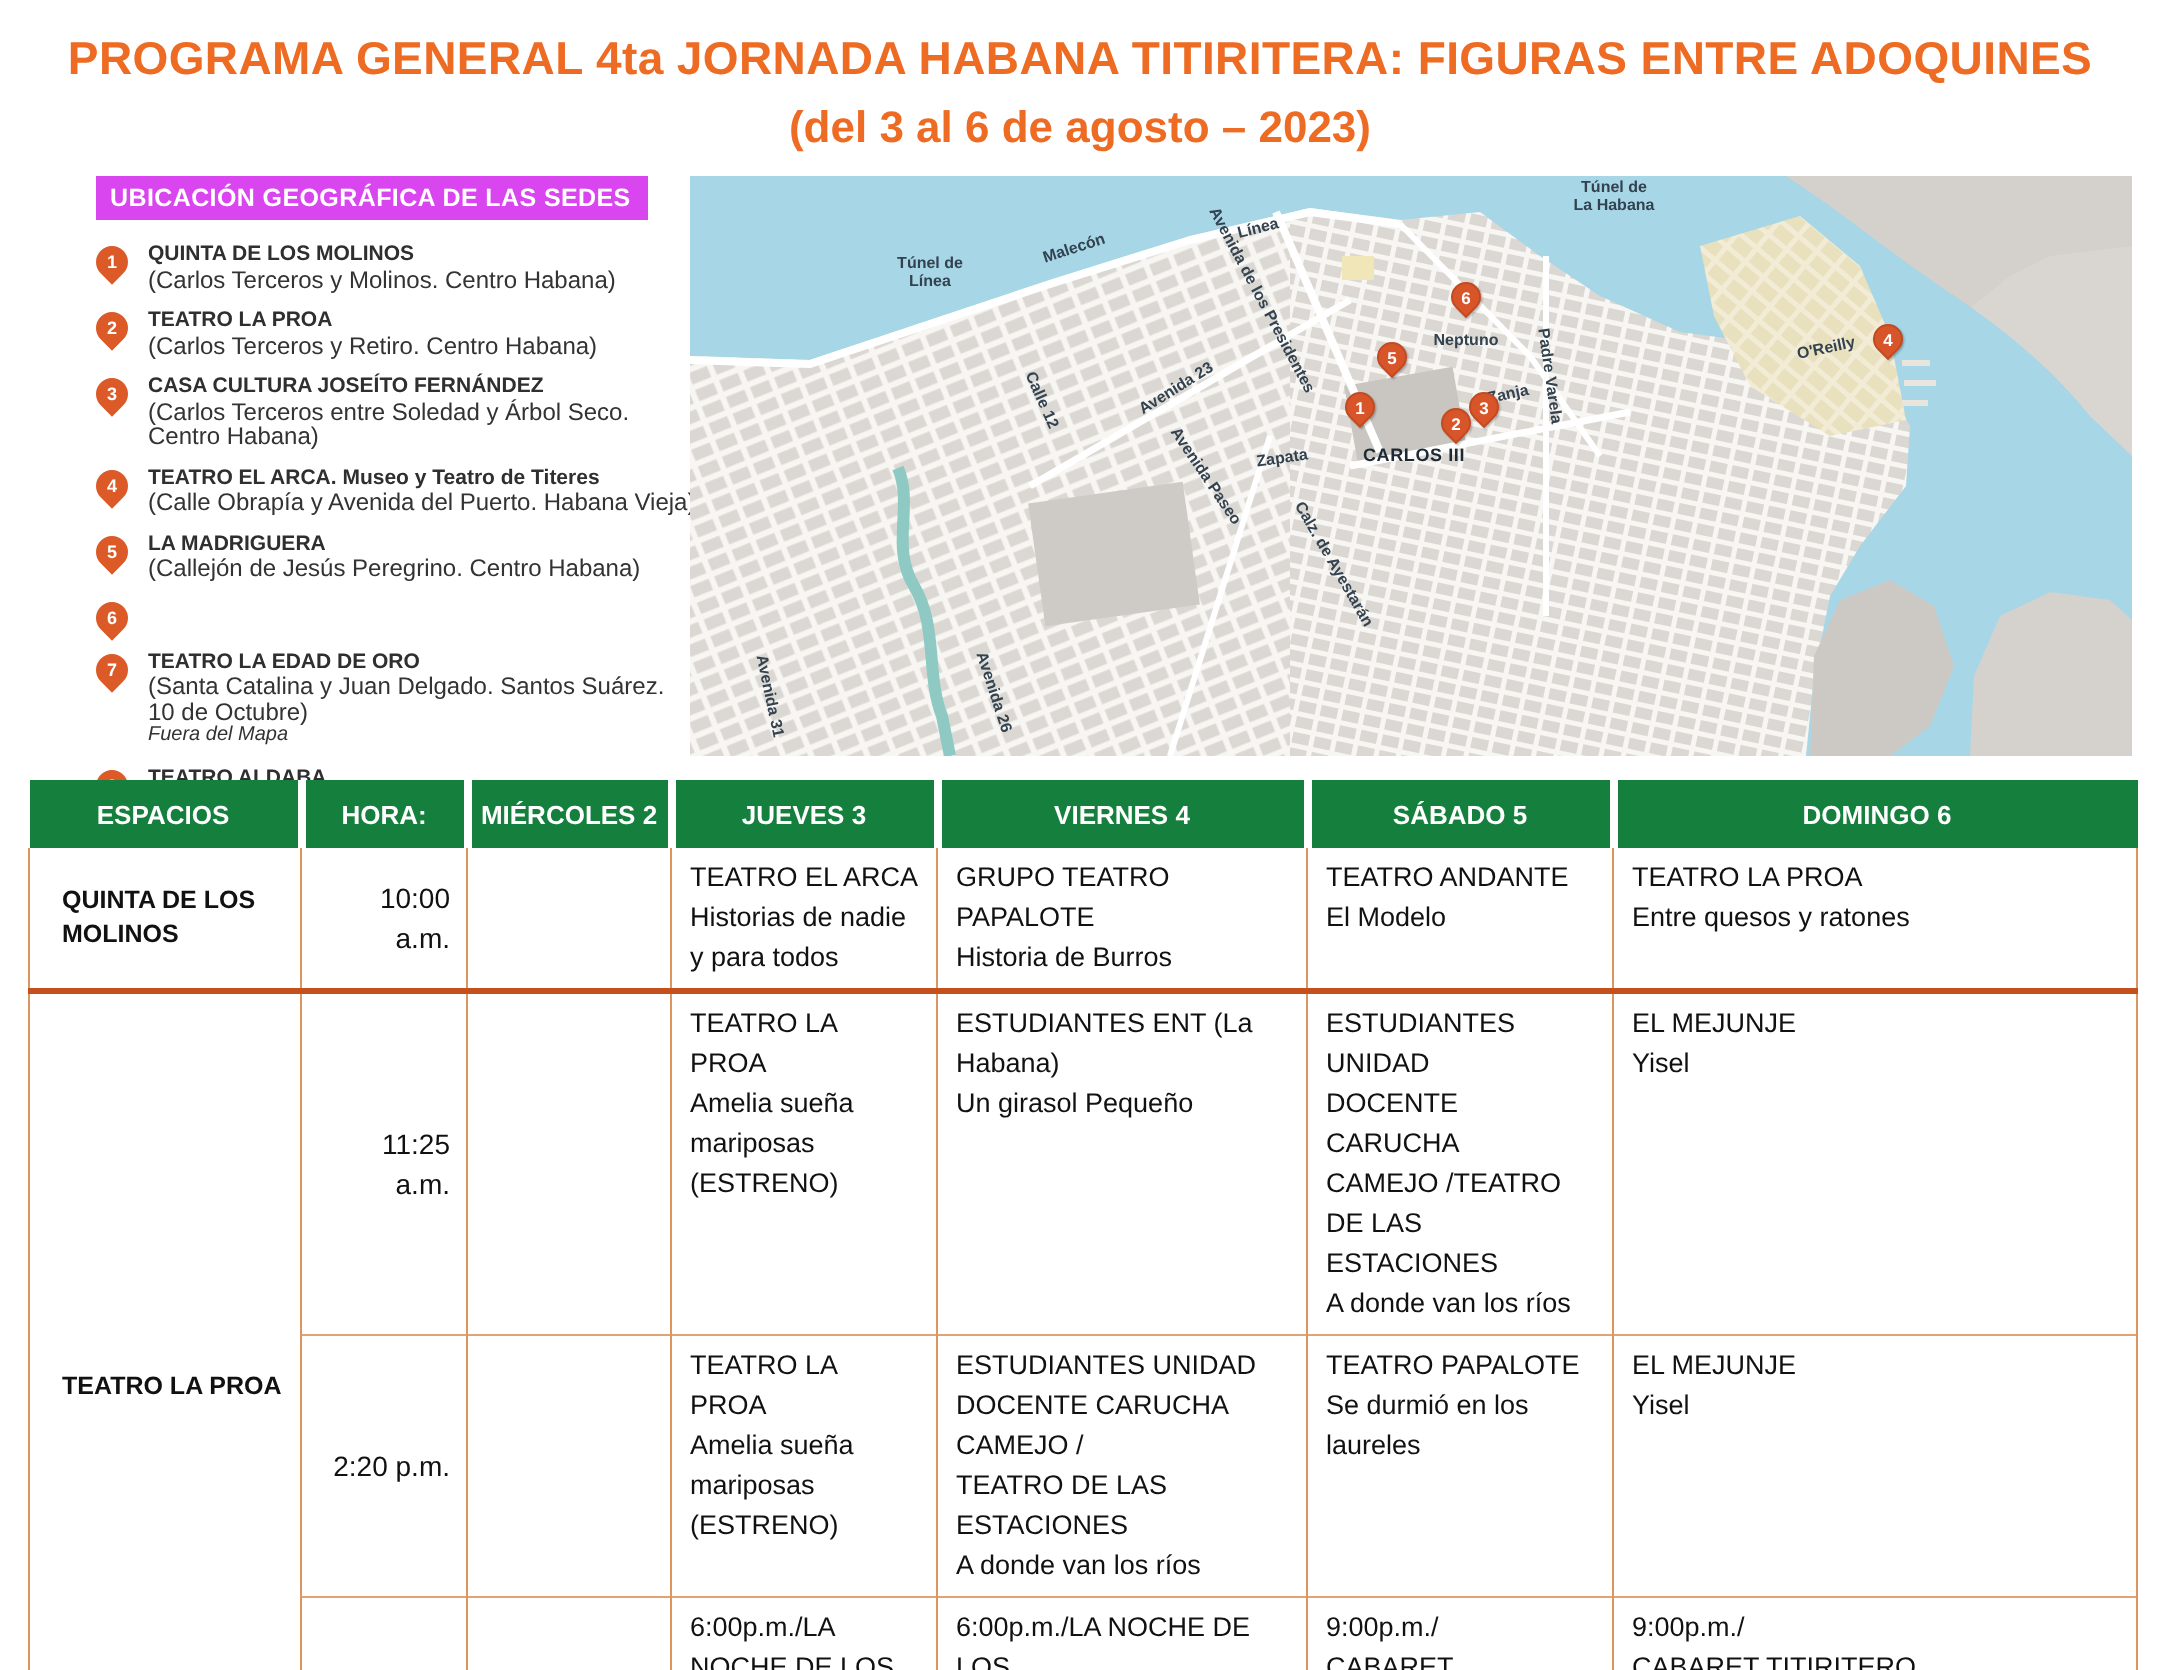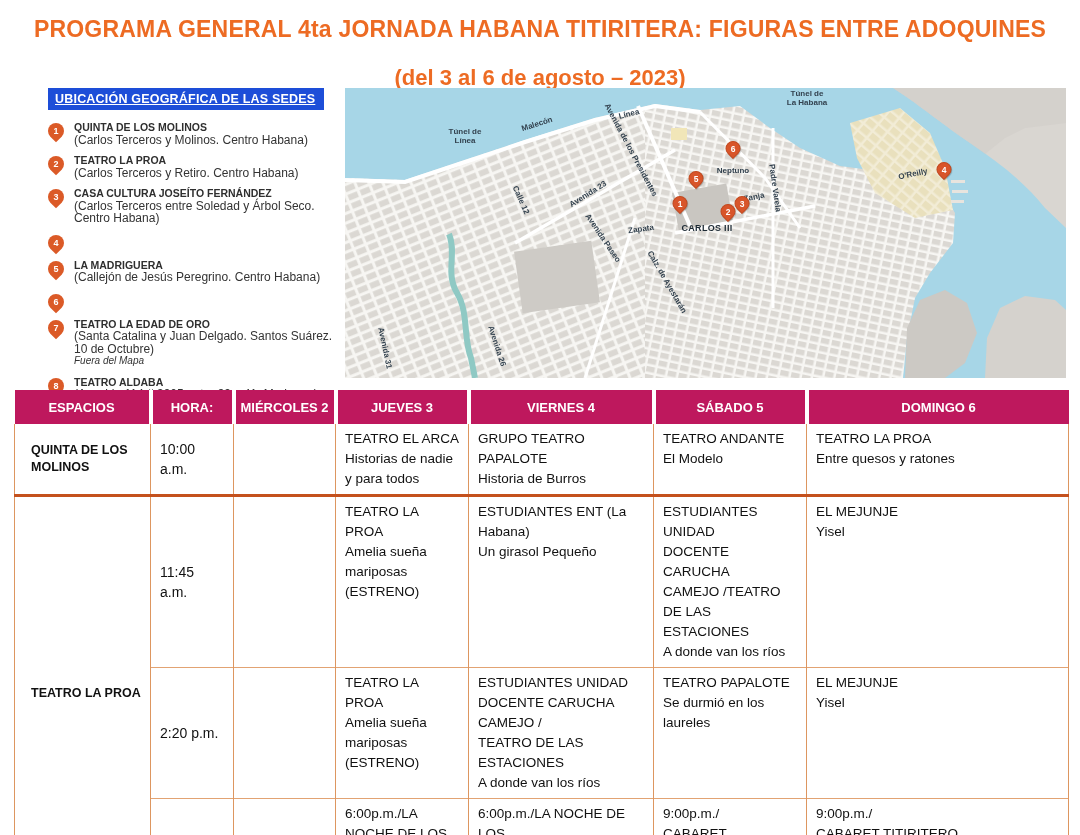--- a/index.html
+++ b/index.html
@@ -2,52 +2,52 @@
 <html><head>
 <meta charset="utf-8">
 <style>
   * { margin:0; padding:0; box-sizing:border-box; }
   html,body { width:1080px; height:835px; background:#fff; font-family:"Liberation Sans", sans-serif; overflow:hidden; }
   .page { position:relative; width:1080px; height:835px; background:#fff; }
 
   
   .title { position:absolute; top:16px; left:0; width:1080px; text-align:center; color:#ED6B23; font-weight:bold; }
   .title .l1 { font-size:23px; letter-spacing:.2px; }
-  .title .l2 { font-size:22px; margin-top:22px; }
+  .title .l2 { font-size:22px; margin-top:8px; }
 
   
   .legend { position:absolute; left:48px; top:88px; width:300px; }
-  .legend-header { display:inline-block; background:#1d4ed8; color:#fff; font-weight:bold; font-size:12.5px; padding:4px 9px 4px 7px; letter-spacing:.2px;text-decoration:underline; }
+  .legend-header { display:inline-block; background:#d946ef; color:#fff; font-weight:bold; font-size:12.5px; padding:4px 9px 4px 7px; letter-spacing:.2px; }
   .venues { margin-top:11px; display:flex; flex-direction:column; gap:8px; }
   .venue { display:flex; gap:10px; }
   .pin { position:relative; flex:0 0 16px; width:16px; height:16px; background:#DB5A27; border-radius:50% 50% 50% 0; transform:rotate(-45deg); margin-top:2px; }
   .pin span { position:absolute; inset:0; display:flex; align-items:center; justify-content:center; transform:rotate(45deg); color:#fff; font-size:9px; font-weight:bold; }
   .venue-text { font-size:10.5px; color:#333; line-height:12.5px; }
   .venue-name { font-weight:bold; font-size:10.5px; color:#2f2f2f; }
   .venue-addr { font-size:12px; color:#333; }
   .venue-note { font-size:10px; font-style:italic; color:#333; }
 
   
   .map { position:absolute; left:345px; top:88px; width:721px; height:290px; overflow:hidden; background:#f6f4f1; }
   .map svg { position:absolute; left:0; top:0; }
   .map-label { position:absolute; transform:translate(-50%,-50%); font-size:8px; font-weight:bold; color:#33424f; white-space:pre-line; text-align:center; line-height:9px; pointer-events:none; }
   .map-label.big { font-size:9px; color:#1d2a35; letter-spacing:.3px;padding-left:24px; }
   .marker { position:absolute; width:15px; height:15px; background:#D8552A; border:1px solid #c34a20; border-radius:50% 50% 50% 0; transform:translate(-50%,-100%) rotate(-45deg); box-shadow:0 1px 1px rgba(0,0,0,.25); }
   .marker span { position:absolute; inset:0; display:flex; align-items:center; justify-content:center; transform:rotate(45deg); color:#fff; font-size:8.5px; font-weight:bold; }
 
   
   .sched { position:absolute; left:14px; top:390px; width:1054px; border-collapse:collapse; table-layout:fixed; }
-  .sched th { background:#be185d; color:#fff; font-weight:bold; font-size:13px; height:34px; border-left:4px solid #fff; }
+  .sched th { background:#15803d; color:#fff; font-weight:bold; font-size:13px; height:34px; border-left:4px solid #fff; }
   .sched th:first-child { border-left:none; }
   .sched td { font-size:13.5px; line-height:20px; color:#111; border-left:1px solid #dd9660; border-right:1px solid #dd9660; border-top:1px solid #e2a373; vertical-align:top; padding:5px 8px 5px 9px; white-space:pre-line; }
   .sched tr.thick td { border-top:3px solid #C4511D; }
   .sched tr:first-child td { border-top:none; }
   .sched { border-bottom:3px solid #C4511D; }
   .sched td.espacio { font-weight:bold; font-size:12.5px; vertical-align:middle; line-height:17px;padding-left:16px; }
-  .sched td.hora { vertical-align:middle; text-align:left; font-size:14px; }
+  .sched td.hora { vertical-align:middle; text-align:right; font-size:14px; }
 </style>
 </head>
 <body>
 
 <div class="page">
 
   <div class="title">
     <div class="l1">PROGRAMA GENERAL 4ta JORNADA HABANA TITIRITERA: FIGURAS ENTRE ADOQUINES</div>
     <div class="l2">(del 3 al 6 de agosto – 2023)</div>
   </div>
@@ -79,20 +79,24 @@
           </div>
         <div class="venue-text">
           <div class="venue-name">CASA CULTURA JOSEÍTO FERNÁNDEZ</div>
           <div class="venue-addr">(Carlos Terceros entre Soledad y Árbol Seco. Centro Habana)</div>
         </div>
       </div>
       <div class="venue">
         <div class="pin">
             <span>4</span>
           </div>
+        <div class="venue-text">
+          <div class="venue-name">TEATRO EL ARCA. Museo y Teatro de Titeres</div>
+          <div class="venue-addr">(Calle Obrapía y Avenida del Puerto. Habana Vieja)</div>
+        </div>
       </div>
       <div class="venue">
         <div class="pin">
             <span>5</span>
           </div>
         <div class="venue-text">
           <div class="venue-name">LA MADRIGUERA</div>
           <div class="venue-addr">(Callejón de Jesús Peregrino. Centro Habana)</div>
         </div>
       </div>
@@ -245,21 +249,21 @@
 y para todos</td>
         <td>GRUPO TEATRO PAPALOTE
 Historia de Burros</td>
         <td>TEATRO ANDANTE
 El Modelo</td>
         <td>TEATRO LA PROA
 Entre quesos y ratones</td>
       </tr>
       <tr class="thick" style="height:102px">
         <td class="espacio" rowspan="3">TEATRO LA PROA</td>
-        <td class="hora">11:45 a.m.</td>
+        <td class="hora">11:25 a.m.</td>
         <td></td>
         <td>TEATRO LA PROA
 Amelia sueña
 mariposas
 (ESTRENO)</td>
         <td>ESTUDIANTES ENT (La Habana)
 Un girasol Pequeño</td>
         <td>ESTUDIANTES UNIDAD
 DOCENTE CARUCHA
 CAMEJO /TEATRO DE LAS

